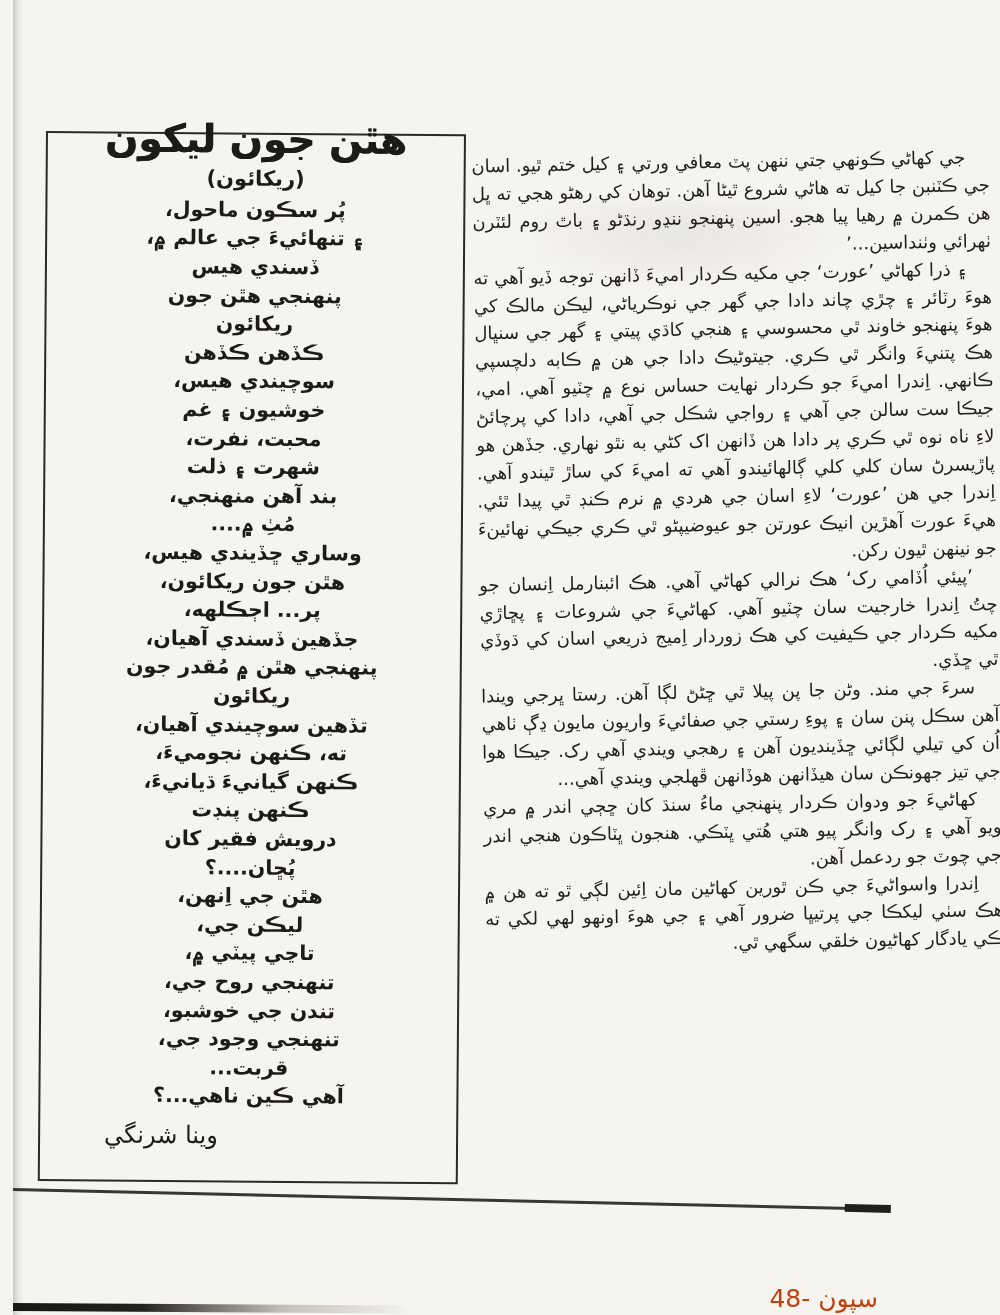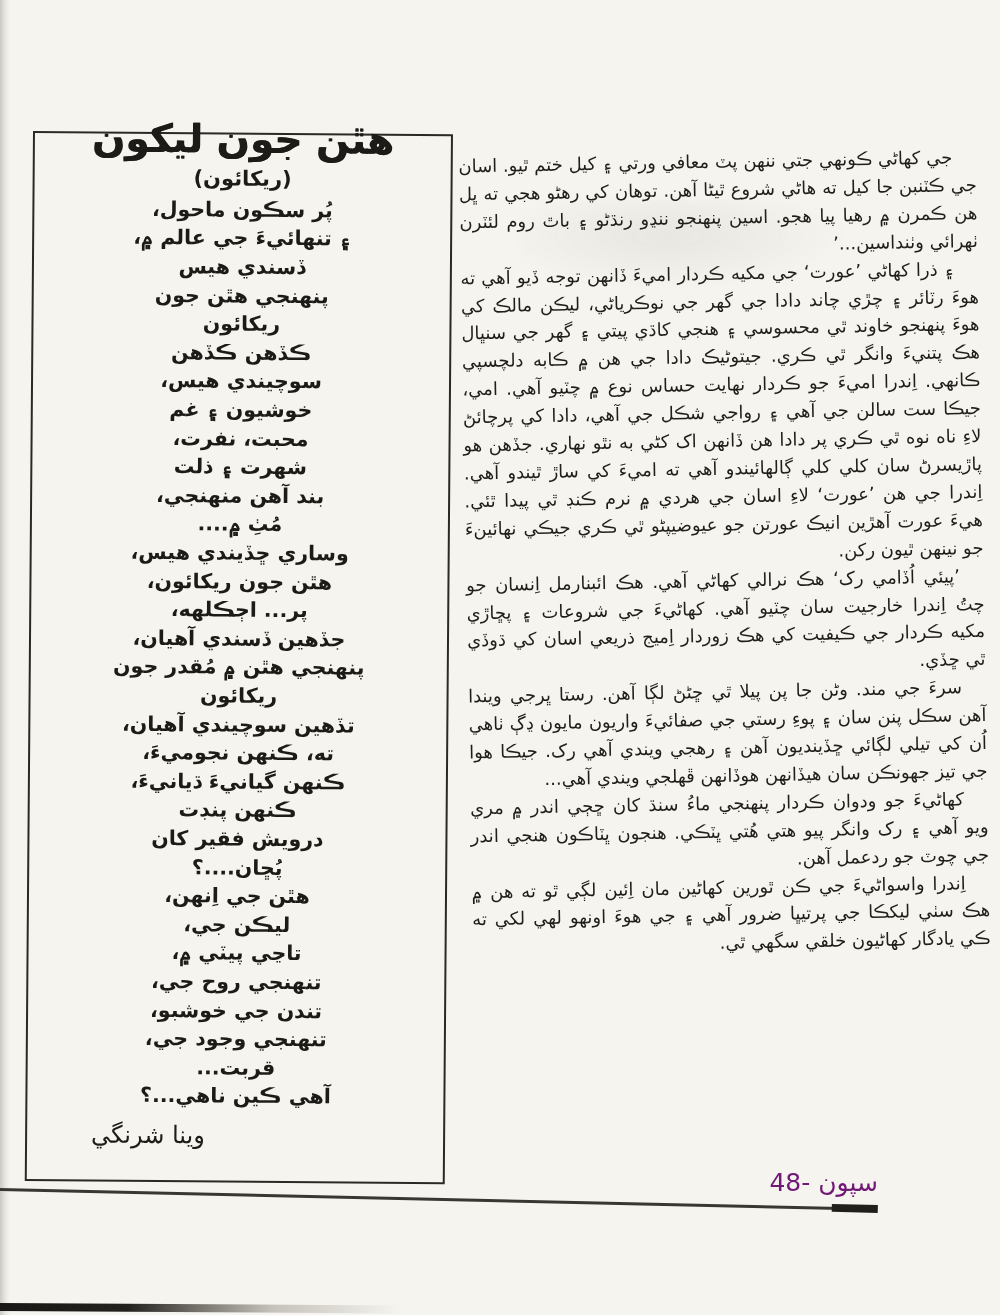--- a/index.html
+++ b/index.html
@@ -2,21 +2,21 @@
 <html lang="sd"><head>
 <meta charset="utf-8">
 <style>
   html,body{margin:0;padding:0;}
   body{
     width:1000px;height:1315px;position:relative;overflow:hidden;
     background:#f6f4ef;
     font-family:"DejaVu Sans",sans-serif;
     color:#1d1b17;
   }
-  .page{position:absolute;inset:0;}
+  .page{position:absolute;inset:0;margin-left:13px;}
   
   .scan-edge{
     position:absolute;left:0;top:0;width:10px;height:100%;
     background:linear-gradient(to right,#cbc9c3,#e9e7e1 55%,rgba(233,231,225,0));
   }
   .scan-streak{
     position:absolute;left:0;top:1303px;width:400px;height:8px;
     background:linear-gradient(to right,#181715 0%,#23211e 32%,#6f6c66 48%,#c5c2bb 68%,rgba(197,194,187,0) 100%);
     transform:rotate(0.35deg);transform-origin:left center;
   }
@@ -70,23 +70,23 @@
   
   .end-rule{
     position:absolute;left:0;top:1188px;width:874px;height:3px;
     background:#393733;
     transform:rotate(1.3deg);transform-origin:left center;
   }
   .end-rule .rule-blob{
     position:absolute;right:-4px;top:-3px;width:46px;height:8px;background:#211f1c;
   }
   .page-footer{
-    position:absolute;right:122px;top:1168px;
+    position:absolute;right:122px;top:1284px;
     direction:rtl;font-size:25px;letter-spacing:1px;
-    color:#701a75;
+    color:#c2410c;
   }
 </style>
 </head>
 <body>
 
 <div class="page">
 
   <div class="scan-edge"></div>
   <div class="ghost-showthrough"></div>
 

